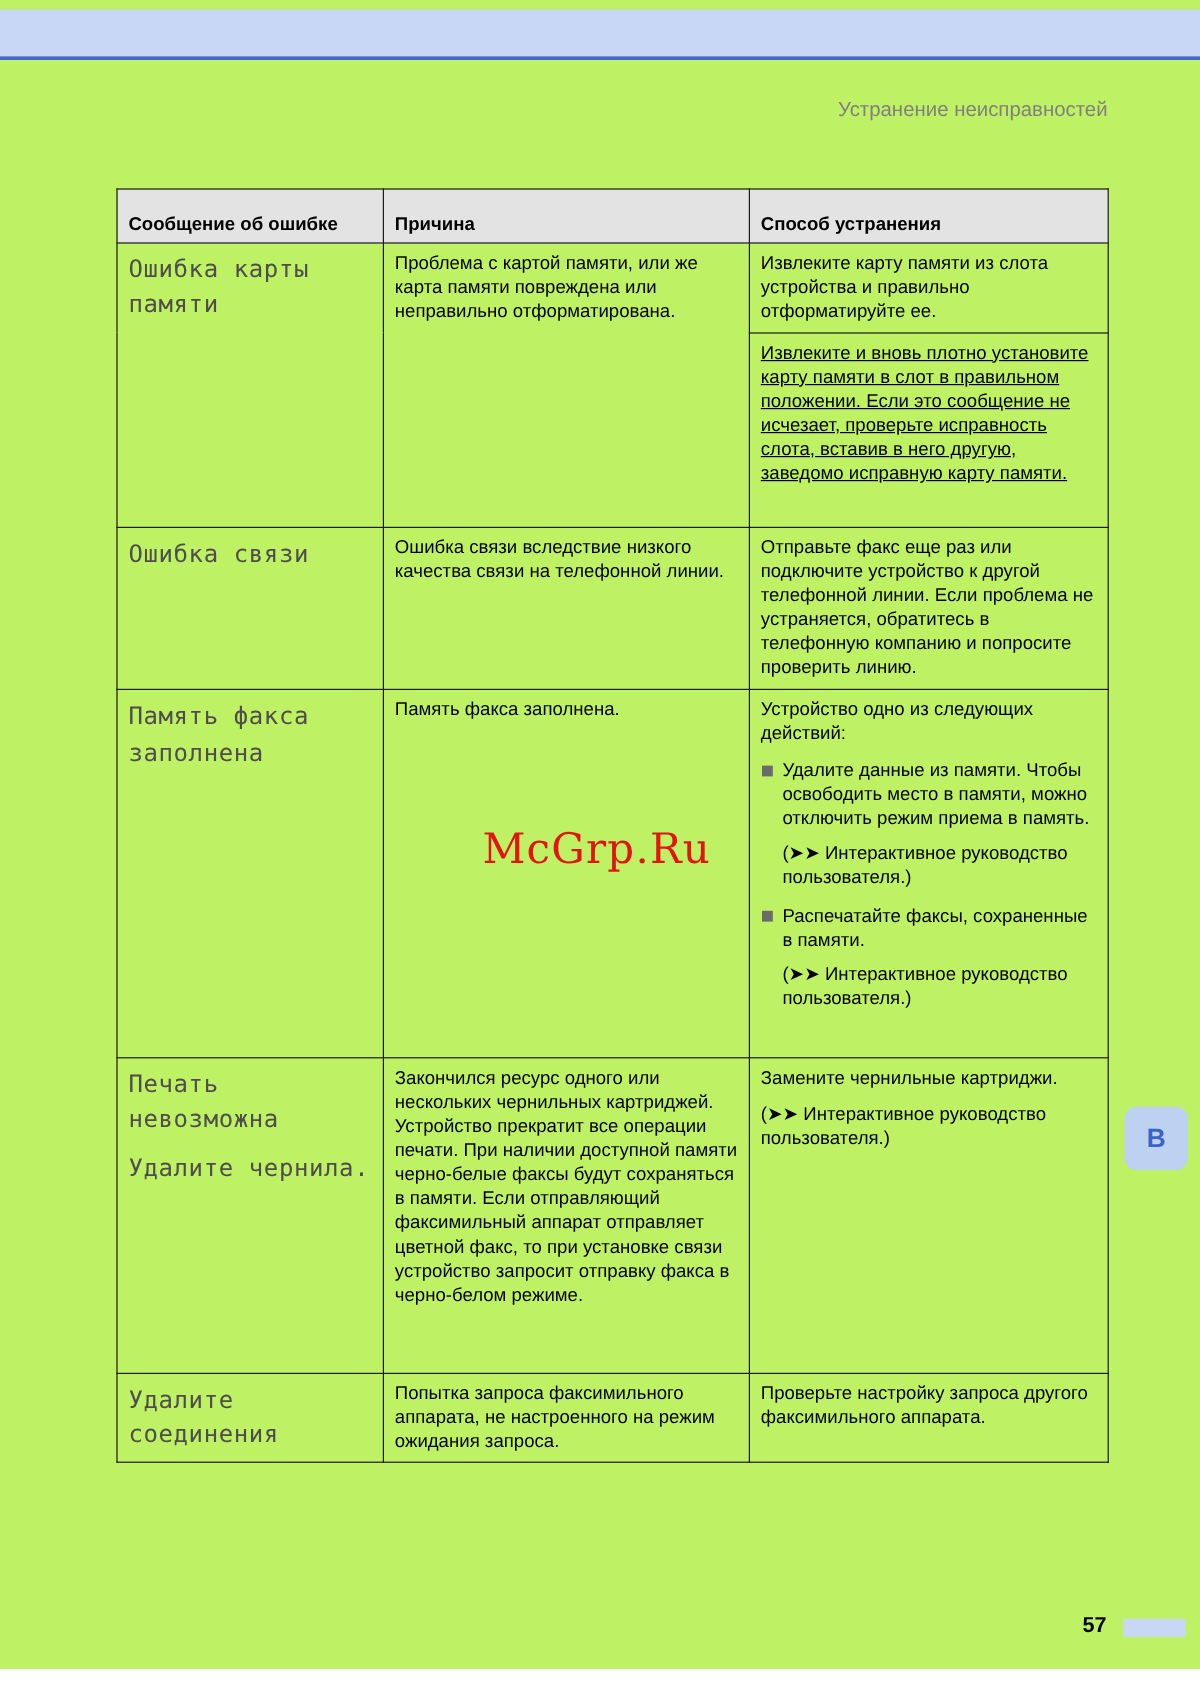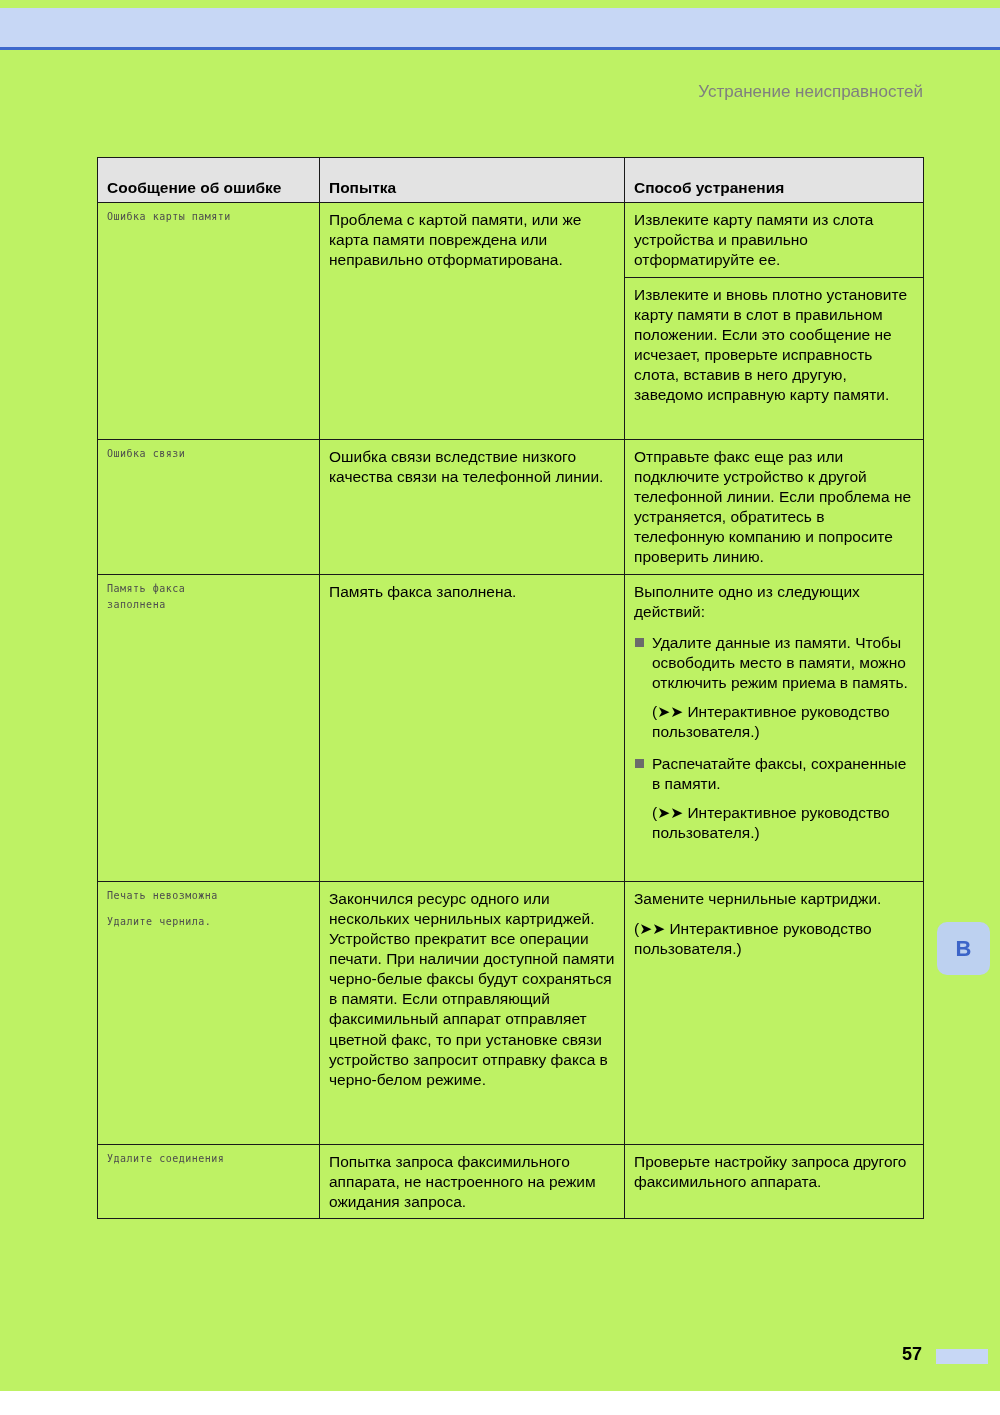--- a/index.html
+++ b/index.html
@@ -55,30 +55,30 @@
     height: 28px;
     padding-top: 20px;
     padding-bottom: 4px;
   }
   .err-table td p { margin: 2px 0 0 0; }
   .err-table td p + p { margin-top: 10px; }
 
   td.msg {
     font-family: "DejaVu Sans Mono", "Liberation Mono", monospace;
     color: #4d4d4d;
-    font-size: 10px;
+    font-size: 20px;
     letter-spacing: 0.5px;
     line-height: 1.45;
   }
   .msg-line { margin: 2px 0 0 0; }
   .msg-line.gap { margin-top: 12px; }
 
   
   td.h-r1a { height: 73px; }
-  td.h-r1b { height: 162px; }
+  td.h-r1b { height: 162px; text-decoration: underline; }
   td.h-r2  { height: 135px; }
   td.h-r3  { height: 307px; }
   td.h-r4  { height: 263px; }
   td.h-r5  { height: 68px; }
 
   .bullet {
     display: flex;
     gap: 8px;
     margin: 11px 0 0 1px;
   }
@@ -144,21 +144,21 @@
 
   <table class="err-table">
     <colgroup>
         <col class="c1">
         <col class="c2">
         <col class="c3">
       </colgroup>
     <thead>
       <tr>
         <th>Сообщение об ошибке</th>
-        <th>Попытка</th>
+        <th>Причина</th>
         <th>Способ устранения</th>
       </tr>
     </thead>
     <tbody>
 
       <tr>
         <td rowspan="2" class="msg">
           <div class="msg-line">Ошибка карты памяти</div>
         </td>
         <td rowspan="2">
@@ -188,21 +188,21 @@
 
       <tr>
         <td class="msg h-r3">
           <div class="msg-line">Память факса</div>
           <div class="msg-line">заполнена</div>
         </td>
         <td>
           <p>Память факса заполнена.</p>
         </td>
         <td>
-          <p>Выполните одно из следующих действий:</p>
+          <p>Устройство одно из следующих действий:</p>
           <div class="bullet">
             <span class="sq"></span>
             <span>Удалите данные из памяти. Чтобы освободить место в памяти, можно отключить режим приема в память.</span>
           </div>
           <div class="note">(➤➤ Интерактивное руководство пользователя.)</div>
           <div class="bullet">
             <span class="sq"></span>
             <span>Распечатайте факсы, сохраненные в памяти.</span>
           </div>
           <div class="note">(➤➤ Интерактивное руководство пользователя.)</div>
@@ -231,20 +231,21 @@
           <p>Попытка запроса факсимильного аппарата, не настроенного на режим ожидания запроса.</p>
         </td>
         <td>
           <p>Проверьте настройку запроса другого факсимильного аппарата.</p>
         </td>
       </tr>
 
     </tbody>
   </table>
 
+  <div class="watermark">McGrp.Ru</div>
 
   <div class="side-tab">
     <span>B</span>
   </div>
 
   <div class="page-number">57</div>
   <div class="footer-bar"></div>
 
 </div>
 

